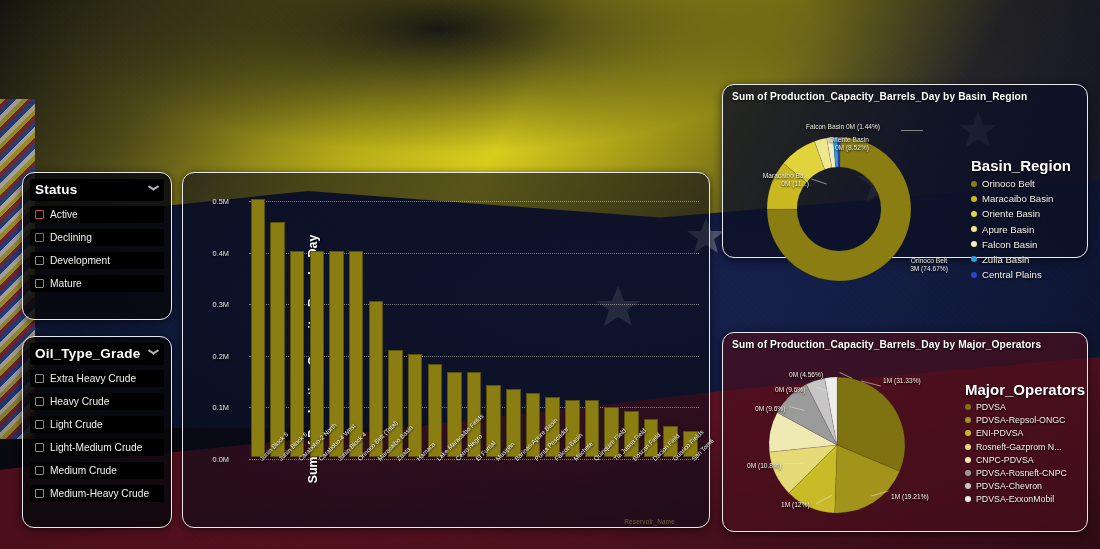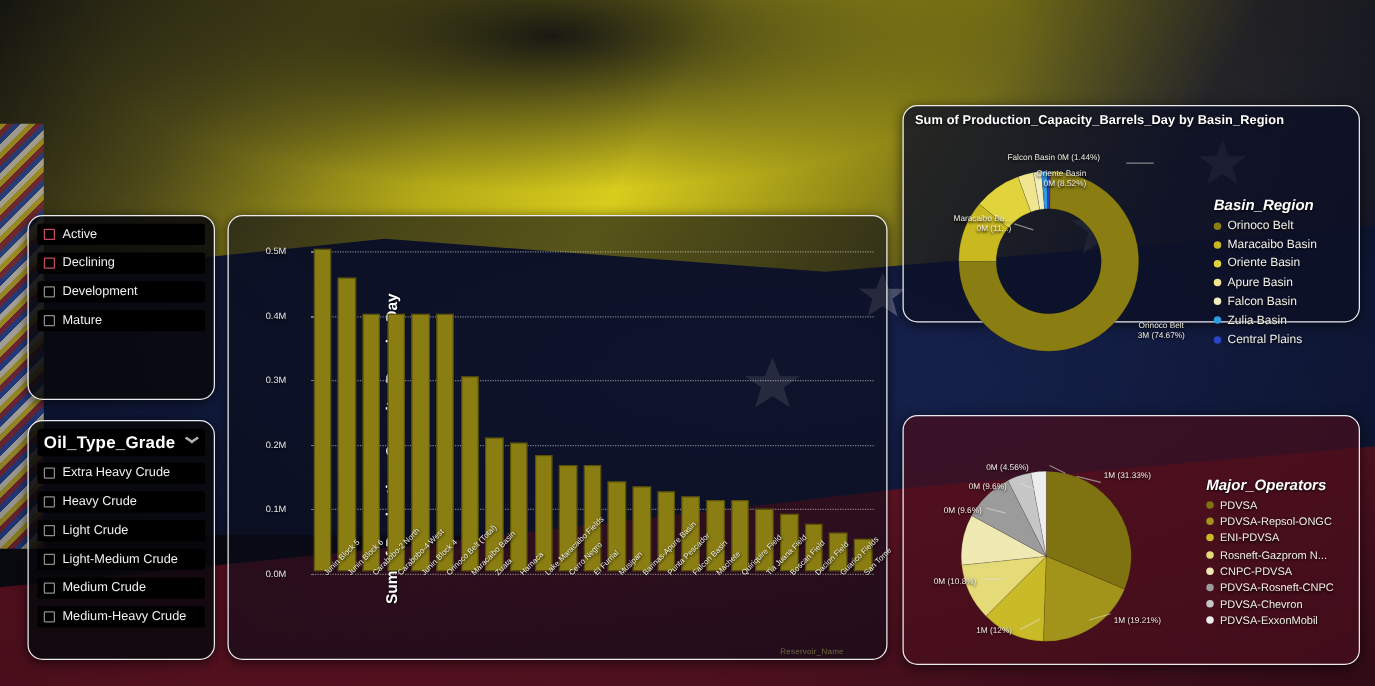--- a/index.html
+++ b/index.html
@@ -169,21 +169,21 @@
   
   #pie-panel { left:722px; top:332px; width:366px; height:200px; background:rgba(72,14,28,.72); }
   #pie-area { position:absolute; left:0; top:20px; right:0; bottom:0; }
   .pie-label {
     position:absolute; color:#f3eee6; font-size:6.6px;
     text-shadow:0 1px 2px #000; white-space:nowrap;
   }
 
   
   .legend { position:absolute; }
-  .legend-title { color:#ffffff; font-size:12px; font-weight:bold; margin-bottom:4px; text-shadow:0 1px 2px #000;font-style:italic; }
+  .legend-title { color:#ffffff; font-size:15px; font-weight:bold; margin-bottom:4px; text-shadow:0 1px 2px #000; }
   .legend-row { display:flex; align-items:center; gap:5px; margin-bottom:4.2px; }
   .legend-dot { width:6px; height:6px; border-radius:50%; flex:none; }
   .legend-text { color:#f2f0e8; font-size:9.6px; white-space:nowrap; text-shadow:0 1px 2px #000; }
   #donut-legend { left:248px; top:52px; }
   #pie-legend { left:242px; top:28px; }
   #pie-legend .legend-row { margin-bottom:3.2px; }
   #pie-legend .legend-text { font-size:8.8px; }
 </style>
 </head>
 <body>
@@ -222,20 +222,24 @@
   <div class="kpi" id="kpi-total">
     <div class="v">390.50</div>
     <div class="l">TOTAL BARRELES IN BILLION</div>
   </div>
   <div class="kpi" id="kpi-recover">
     <div class="v">312.00</div>
     <div class="l">Sum of Estimated_Recoverable_Re...</div>
   </div>
 
   <div class="panel slicer" id="slicer-status">
+    <div class="slicer-head">
+      <span class="st">Status</span>
+      <span class="chev"></span>
+    </div>
     <div class="slicer-item">
       <span class="cb pink"></span>
       <span class="lbl">Active</span>
     </div>
     <div class="slicer-item">
       <span class="cb pink"></span>
       <span class="lbl">Declining</span>
     </div>
     <div class="slicer-item">
       <span class="cb"></span>
@@ -516,20 +520,21 @@
             <div class="legend-row">
               <span class="legend-dot" style="background: rgb(43, 69, 200);"></span>
               <span class="legend-text">Central Plains</span>
             </div>
           </div>
       </div>
     </div>
   </div>
 
   <div class="panel" id="pie-panel">
+    <div class="chart-title">Sum of Production_Capacity_Barrels_Day by Major_Operators</div>
     <div id="pie-area">
       <svg id="pie-svg" width="230" height="178" viewBox="0 0 230 178" style="position:absolute;left:4px;top:0;">
           <path d="M 110 92 L 110 24 A 68 68 0 0 1 172.69221188617993 118.33793023034116 Z" fill="#7e7310" stroke="rgba(0,0,0,.18)" stroke-width="0.6">
             <title>PDVSA 31.33%</title>
           </path>
           <path d="M 110 92 L 172.69221188617993 118.33793023034116 A 68 68 0 0 1 107.6932569981511 159.96086327235273 Z" fill="#a2941a" stroke="rgba(0,0,0,.18)" stroke-width="0.6">
             <title>PDVSA-Repsol-ONGC 19.21%</title>
           </path>
           <path d="M 110 92 L 107.6932569981511 159.96086327235273 A 68 68 0 0 1 61.796044450623896 139.96226297198427 Z" fill="#c9ba28" stroke="rgba(0,0,0,.18)" stroke-width="0.6">
             <title>ENI-PDVSA 12%</title>

